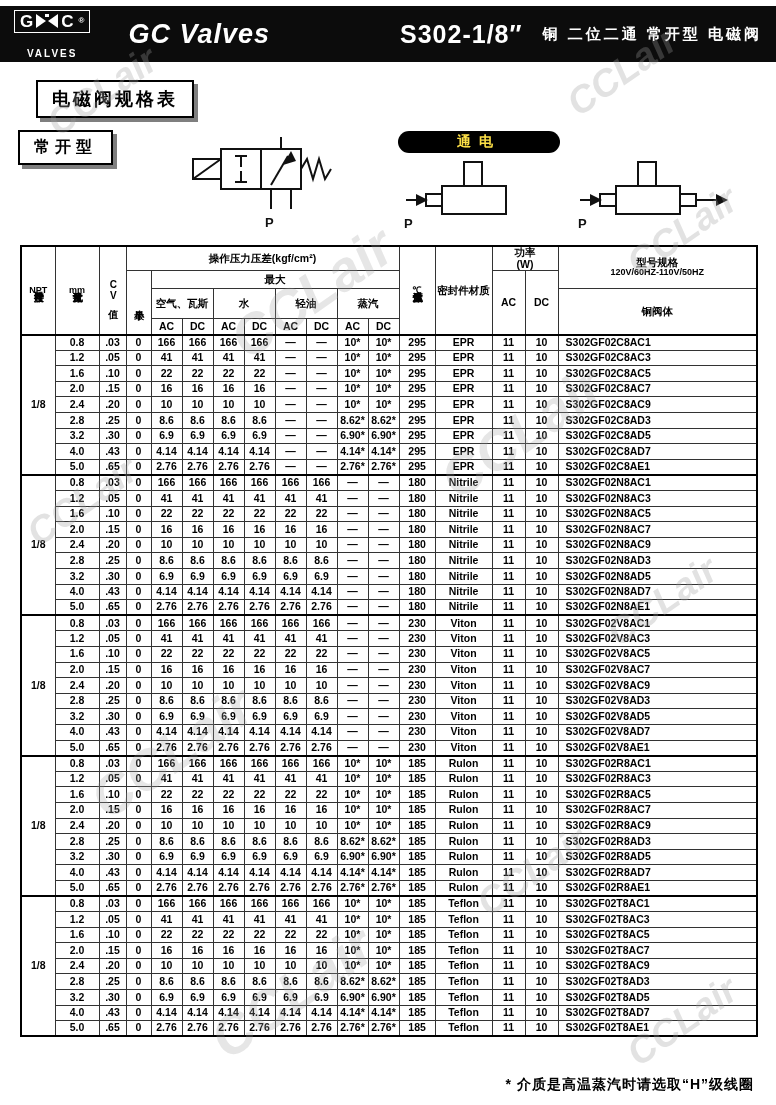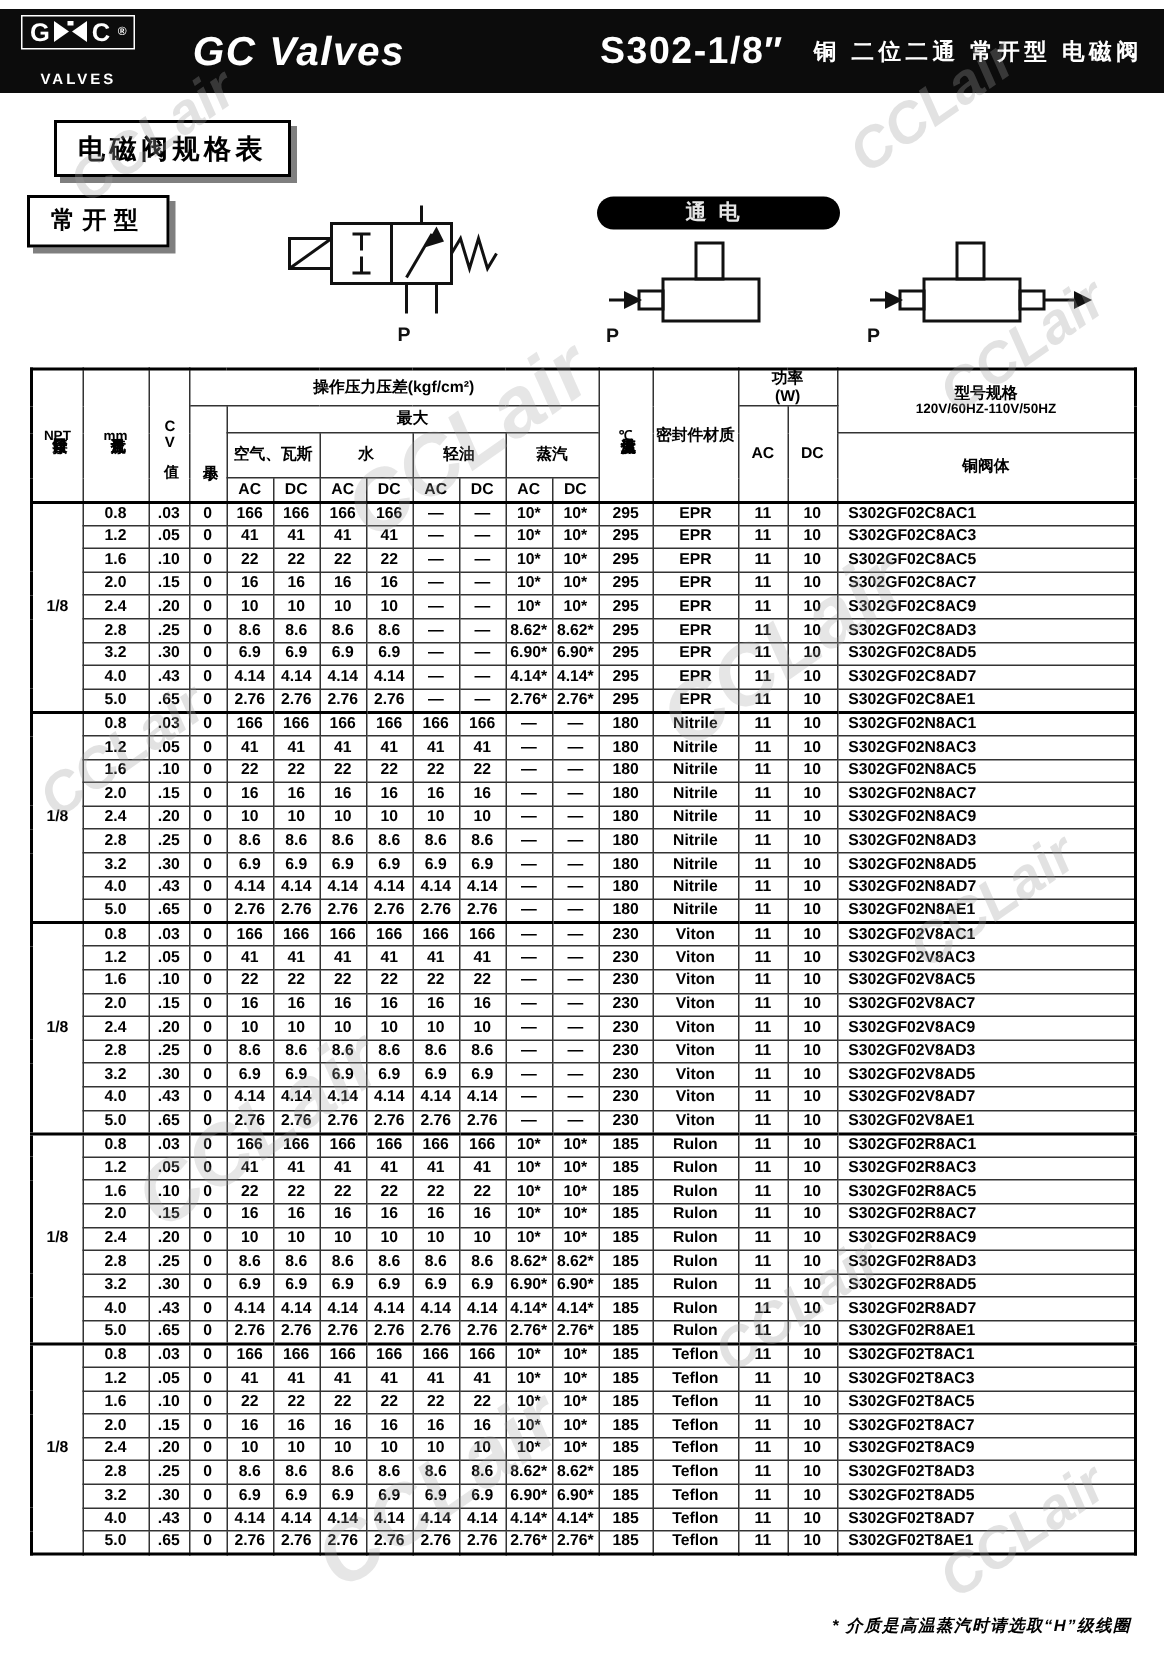--- a/index.html
+++ b/index.html
@@ -26,21 +26,21 @@
   .subtitle { font-weight:bold; font-size:15px; letter-spacing:3px; margin:0 14px 0 20px; }
 
   
   .titlebox { position:absolute; z-index:2; background:#fff; border:2px solid #000;
               box-shadow:4px 4px 0 rgba(0,0,0,0.5); font-weight:bold; padding:5px 14px; }
   #spec-title { left:36px; top:80px; font-size:18px; letter-spacing:3px; }
   #type-title { left:18px; top:130px; font-size:16px; letter-spacing:5px; }
 
   
   .panel-header { position:absolute; z-index:2; height:22px; background:#000; border-radius:11px;
-                  color:#e5e5e5; font-weight:bold; display:flex; align-items:center; justify-content:center;
+                  color:#fde047; font-weight:bold; display:flex; align-items:center; justify-content:center;
                   font-size:14px; letter-spacing:8px; }
   #energized-header   { left:398px; top:131px; width:162px; }
   #deenergized-header { left:572px; top:131px; width:180px; }
   .diagram { position:absolute; z-index:2; }
 
   
   #spec-table { position:absolute; z-index:2; left:20px; top:245px; width:736px;
                 border-collapse:collapse; table-layout:fixed;
                 border:2px solid #000; background:transparent; }
   #spec-table th, #spec-table td { border:1px solid #333; text-align:center; padding:0;
@@ -52,21 +52,21 @@
   .npt-cell { font-size:11px; }
   .model-cell { text-align:left !important; padding-left:7px !important; font-size:10.8px; }
   .r1 th { height:20px; } .r2 th { height:18px; } .r3 th { height:30px; } .r4 th { height:16px; }
   .vcell { display:flex; flex-direction:column; align-items:center; justify-content:center; gap:2px; width:100%; height:100%; }
   .vert { writing-mode:vertical-lr; text-orientation:upright; font-size:10px; line-height:1.05; }
   .prewrap { white-space:pre-line; }
   .small-h { font-size:9px; }
 
   
   #footnote { position:absolute; z-index:2; right:22px; top:1076px;
-              font-weight:bold; font-size:11px; letter-spacing:1px;font-style:italic; }
+              font-weight:bold; font-size:14px; letter-spacing:1px; }
 </style>
 </head>
 <body>
 
 <div id="page">
 
   <div class="wm" style="left:40px;  top:70px;">CCLair</div>
   <div class="wm" style="left:560px; top:50px;">CCLair</div>
   <div class="wm wm-lg" style="left:220px; top:260px;">CCLair</div>
   <div class="wm" style="left:20px;  top:480px;">CCLair</div>

